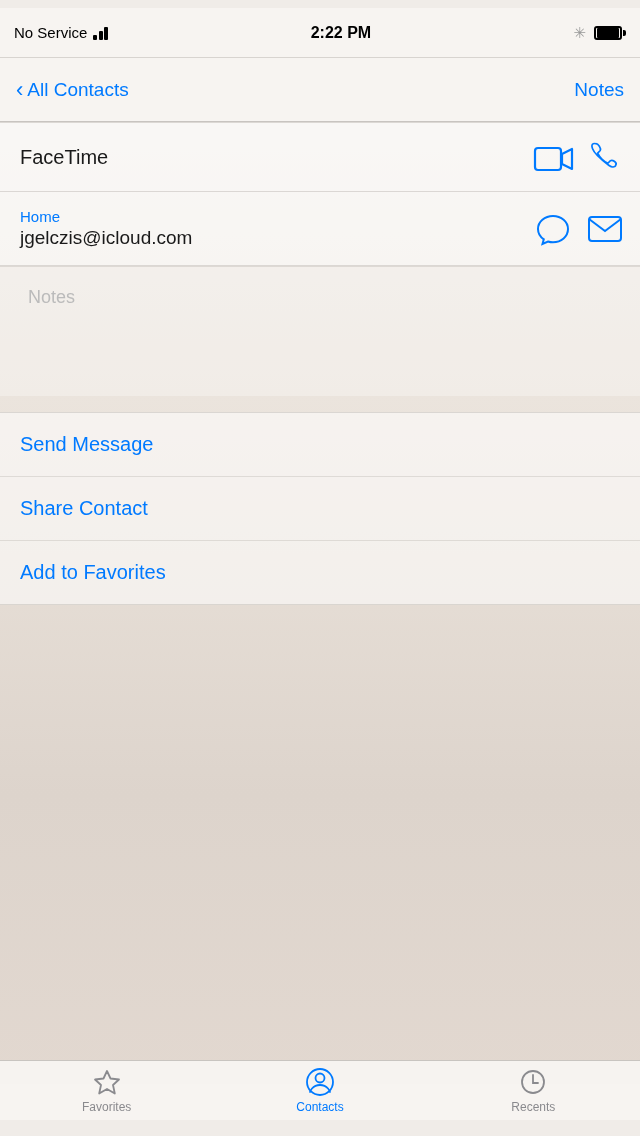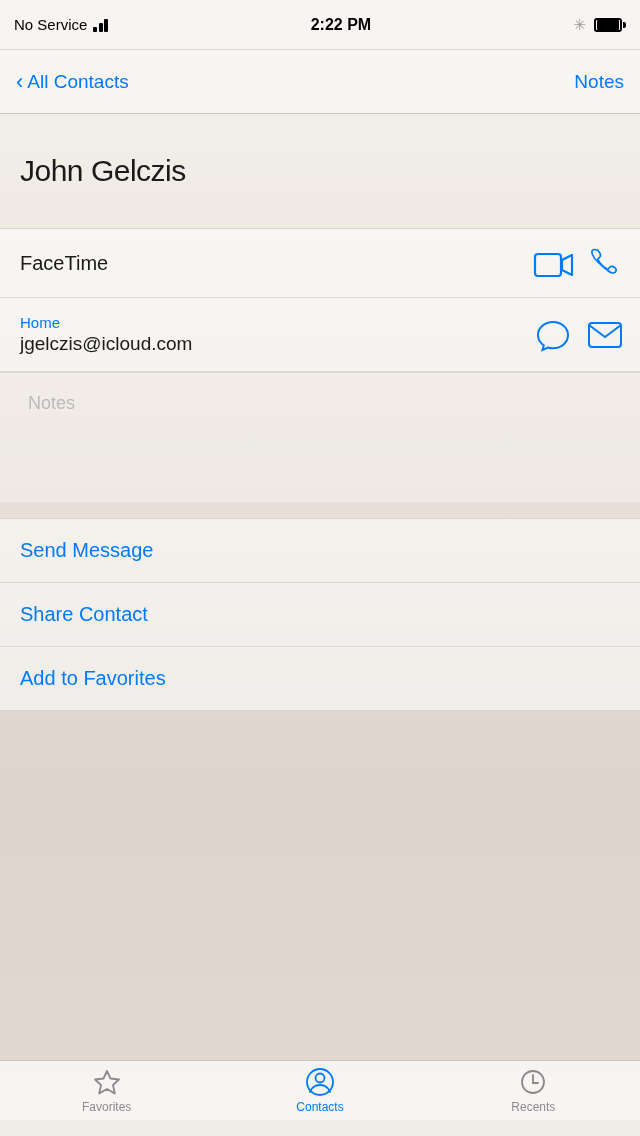--- a/index.html
+++ b/index.html
@@ -17,20 +17,21 @@
     
     #status-bar {
       width: 640px;
       height: 50px;
       background: #f7f4f1;
       display: flex;
       align-items: center;
       justify-content: space-between;
       padding: 12px 14px;
       border-bottom: 1px solid #d8d4d0;
+      margin-top: 8px;
     }
 
     .status-left {
       display: flex;
       align-items: center;
       gap: 6px;
       font-size: 15px;
       font-weight: 500;
       color: #000;
     }
@@ -331,23 +332,20 @@
 <div id="nav-bar">
   <div class="nav-back">
     <span class="nav-back-chevron">‹</span>
     <span>All Contacts</span>
   </div>
   <div class="nav-edit">Notes</div>
 </div>
 
 <div id="content">
 
-  <div class="contact-name-section">
-    <div class="contact-name">John Gelczis</div>
-  </div>
 
   <div class="card-section">
     <div class="card-row">
       <div class="card-row-main">FaceTime</div>
       <div class="card-row-icons">
 
         <div class="icon-video">
           <svg width="40" height="30" viewBox="0 0 40 30">
             <rect x="1" y="4" width="26" height="22" rx="3" ry="3" fill="none" stroke="#007aff" stroke-width="2.2"></rect>
             <polygon points="28,10 38,5 38,25 28,20" fill="none" stroke="#007aff" stroke-width="2.2" stroke-linejoin="round"></polygon>

